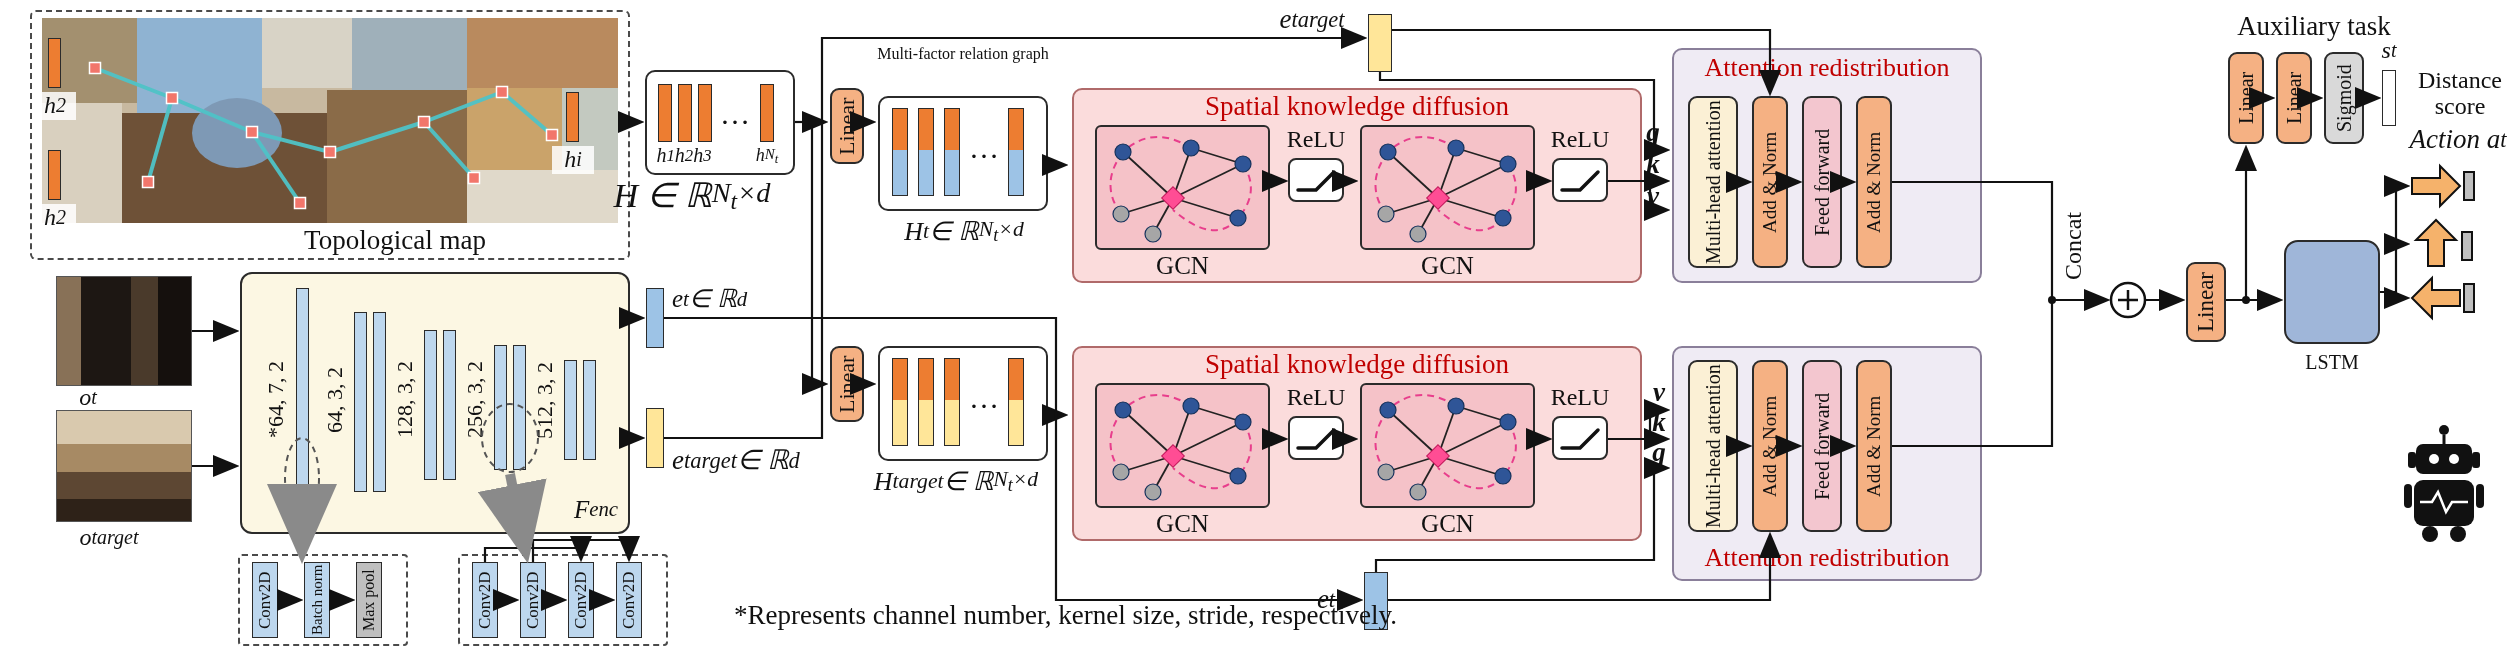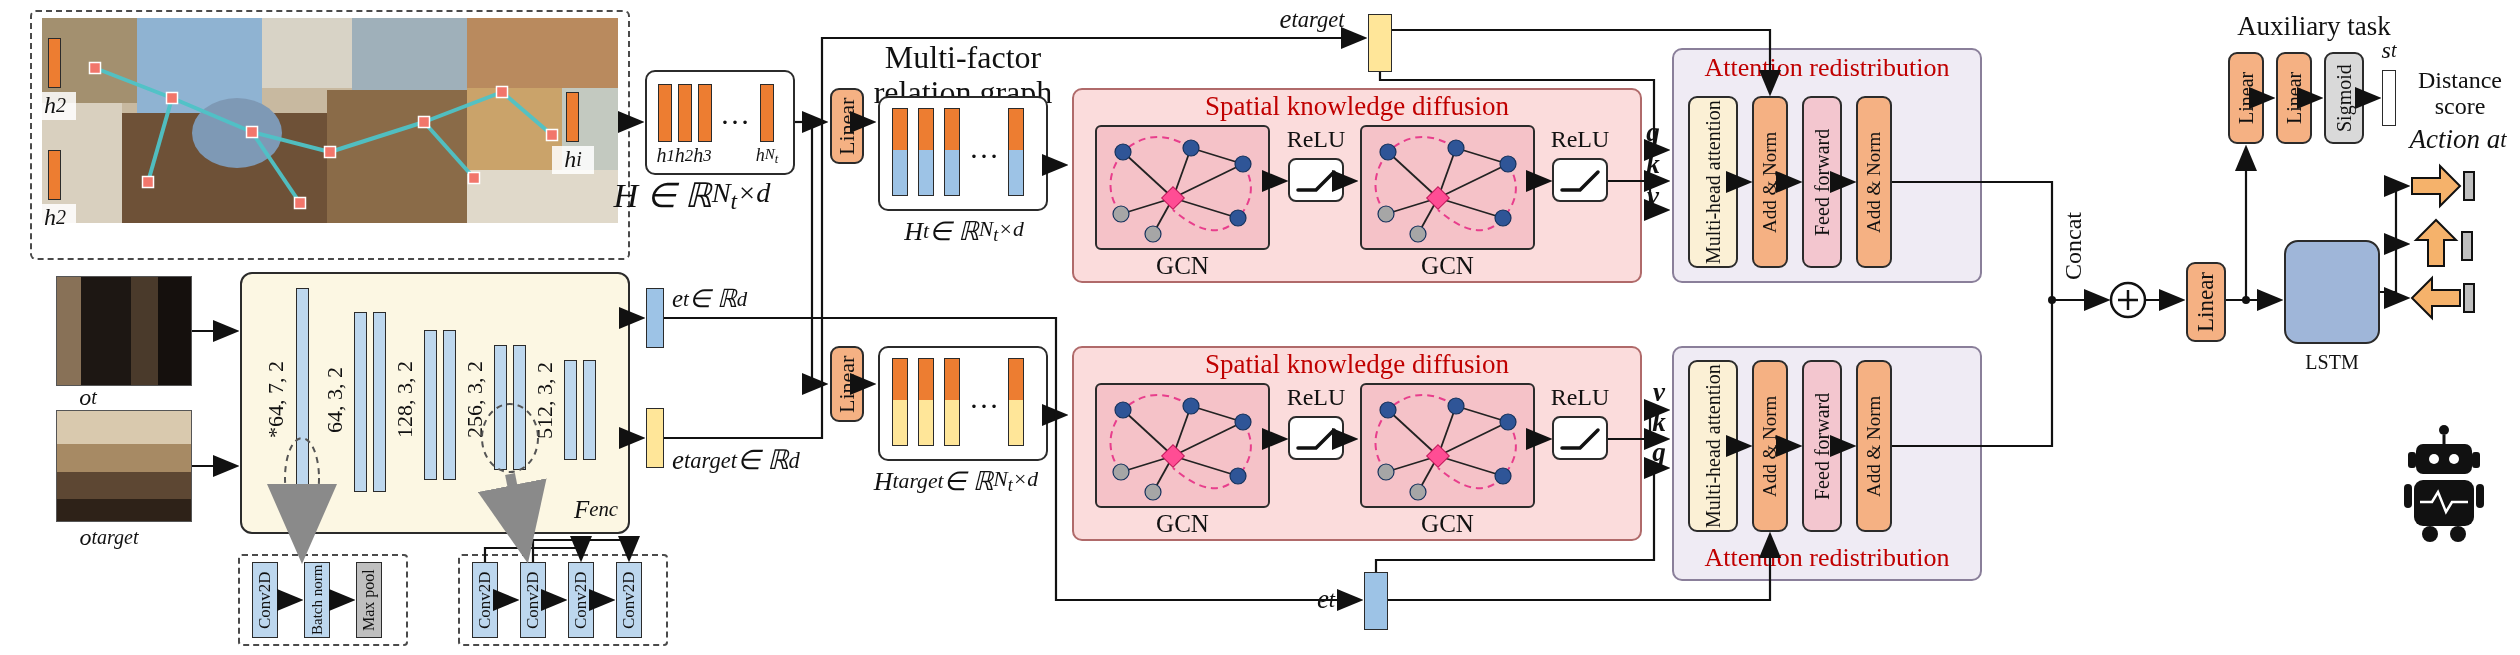--- a/index.html
+++ b/index.html
@@ -51,20 +51,21 @@
     <div class="patch" style="left:310px;top:0;width:115px;height:72px;background:#9fb0ba"></div>
     <div class="patch" style="left:425px;top:0;width:151px;height:70px;background:#b98a5e"></div>
     <div class="patch" style="left:0;top:85px;width:80px;height:120px;background:#d9d0bf"></div>
     <div class="patch" style="left:80px;top:95px;width:205px;height:110px;background:#6e5137"></div>
     <div class="patch" style="left:285px;top:72px;width:140px;height:133px;background:#8a6b48"></div>
     <div class="patch" style="left:425px;top:70px;width:95px;height:82px;background:#caa36a"></div>
     <div class="patch" style="left:425px;top:152px;width:151px;height:53px;background:#e0d9ca"></div>
     <div class="patch" style="left:520px;top:70px;width:56px;height:82px;background:#c3c9c0"></div>
     <div class="patch" style="left:150px;top:80px;width:90px;height:70px;background:#7e99b5;border-radius:50%"></div>
   </div>
+  <div class="abs ctext" style="left:280px;top:226px;width:230px;height:30px;font-size:27px">Topological map</div>
 
   <div class="abs bar bar-o" style="left:48px;top:38px;width:13px;height:50px"></div>
   <div class="abs ctext math wlabel" style="left:34px;top:92px;width:42px;height:28px;font-size:24px">h<sub>2</sub></div>
   <div class="abs bar bar-o" style="left:48px;top:150px;width:13px;height:50px"></div>
   <div class="abs ctext math wlabel" style="left:34px;top:204px;width:42px;height:28px;font-size:24px">h<sub>2</sub></div>
   <div class="abs bar bar-o" style="left:566px;top:92px;width:13px;height:50px"></div>
   <div class="abs ctext math wlabel" style="left:552px;top:146px;width:42px;height:28px;font-size:24px">h<sub>i</sub></div>
 
   <div class="abs box" style="left:645px;top:70px;width:150px;height:105px"></div>
   <div class="abs bar bar-o" style="left:658px;top:84px;width:14px;height:58px"></div>
@@ -72,21 +73,21 @@
   <div class="abs bar bar-o" style="left:698px;top:84px;width:14px;height:58px"></div>
   <div class="abs ctext" style="left:712px;top:92px;width:46px;height:44px;font-size:30px">…</div>
   <div class="abs bar bar-o" style="left:760px;top:84px;width:14px;height:58px"></div>
   <div class="abs ctext math" style="left:648px;top:142px;width:72px;height:28px;font-size:20px">h<sub>1</sub>h<sub>2</sub>h<sub>3</sub></div>
   <div class="abs ctext math" style="left:742px;top:142px;width:50px;height:28px;font-size:18px">h<sub>N<sub>t</sub></sub></div>
   <div class="abs ctext math" style="left:592px;top:180px;width:200px;height:32px;font-size:34px">H ∈ ℝ<sup>N<sub>t</sub>×d</sup></div>
 
   <div class="abs vblock fill-linear" style="left:830px;top:88px;width:34px;height:76px;font-size:22px">Linear</div>
   <div class="abs vblock fill-linear" style="left:830px;top:346px;width:34px;height:76px;font-size:22px">Linear</div>
 
-  <div class="abs ctext" style="left:870px;top:48px;width:186px;height:54px;font-size:32px">Multi-factor relation graph</div>
+  <div class="abs ctext" style="left:870px;top:27px;width:186px;height:54px;font-size:16px">Multi-factor relation graph</div>
   <div class="abs box" style="left:878px;top:96px;width:170px;height:115px"></div>
   <div class="abs bar bar-ob" style="left:892px;top:108px;width:16px;height:88px"></div>
   <div class="abs bar bar-ob" style="left:918px;top:108px;width:16px;height:88px"></div>
   <div class="abs bar bar-ob" style="left:944px;top:108px;width:16px;height:88px"></div>
   <div class="abs ctext" style="left:962px;top:126px;width:44px;height:44px;font-size:30px">…</div>
   <div class="abs bar bar-ob" style="left:1008px;top:108px;width:16px;height:88px"></div>
   <div class="abs ctext math" style="left:874px;top:216px;width:180px;height:32px;font-size:26px">H<sub>t</sub> ∈ ℝ<sup>N<sub>t</sub>×d</sup></div>
 
   <div class="abs box" style="left:878px;top:346px;width:170px;height:115px"></div>
   <div class="abs bar bar-oy" style="left:892px;top:358px;width:16px;height:88px"></div>
@@ -190,20 +191,21 @@
   <div class="abs vbar bar-conv" style="left:252px;top:562px;width:26px;height:76px;font-size:17px">Conv2D</div>
   <div class="abs vbar bar-conv" style="left:304px;top:562px;width:26px;height:76px;font-size:15px">Batch norm</div>
   <div class="abs vbar bar-pool" style="left:356px;top:562px;width:26px;height:76px;font-size:16px">Max pool</div>
 
   <div class="abs dashed" style="left:458px;top:554px;width:210px;height:92px;border-radius:4px"></div>
   <div class="abs vbar bar-conv" style="left:472px;top:562px;width:26px;height:76px;font-size:17px">Conv2D</div>
   <div class="abs vbar bar-conv" style="left:520px;top:562px;width:26px;height:76px;font-size:17px">Conv2D</div>
   <div class="abs vbar bar-conv" style="left:568px;top:562px;width:26px;height:76px;font-size:17px">Conv2D</div>
   <div class="abs vbar bar-conv" style="left:616px;top:562px;width:26px;height:76px;font-size:17px">Conv2D</div>
 
+  <div class="abs ltext" style="left:734px;top:598px;width:980px;height:36px;font-size:27px">*Represents channel number, kernel size, stride, respectively.</div>
 
   <svg class="overlay" width="2520" height="655" viewBox="0 0 2520 655">
     <defs>
       <marker id="ah" markerWidth="12" markerHeight="10" refX="10" refY="5" orient="auto">
           <path d="M0,0 L12,5 L0,10 z" fill="#111"></path>
         </marker>
       <marker id="ahg" markerWidth="8" markerHeight="7" refX="6" refY="3.5" orient="auto">
           <path d="M0,0 L8,3.5 L0,7 z" fill="#8a8a8a"></path>
         </marker>
       <g id="gcn-graph">

